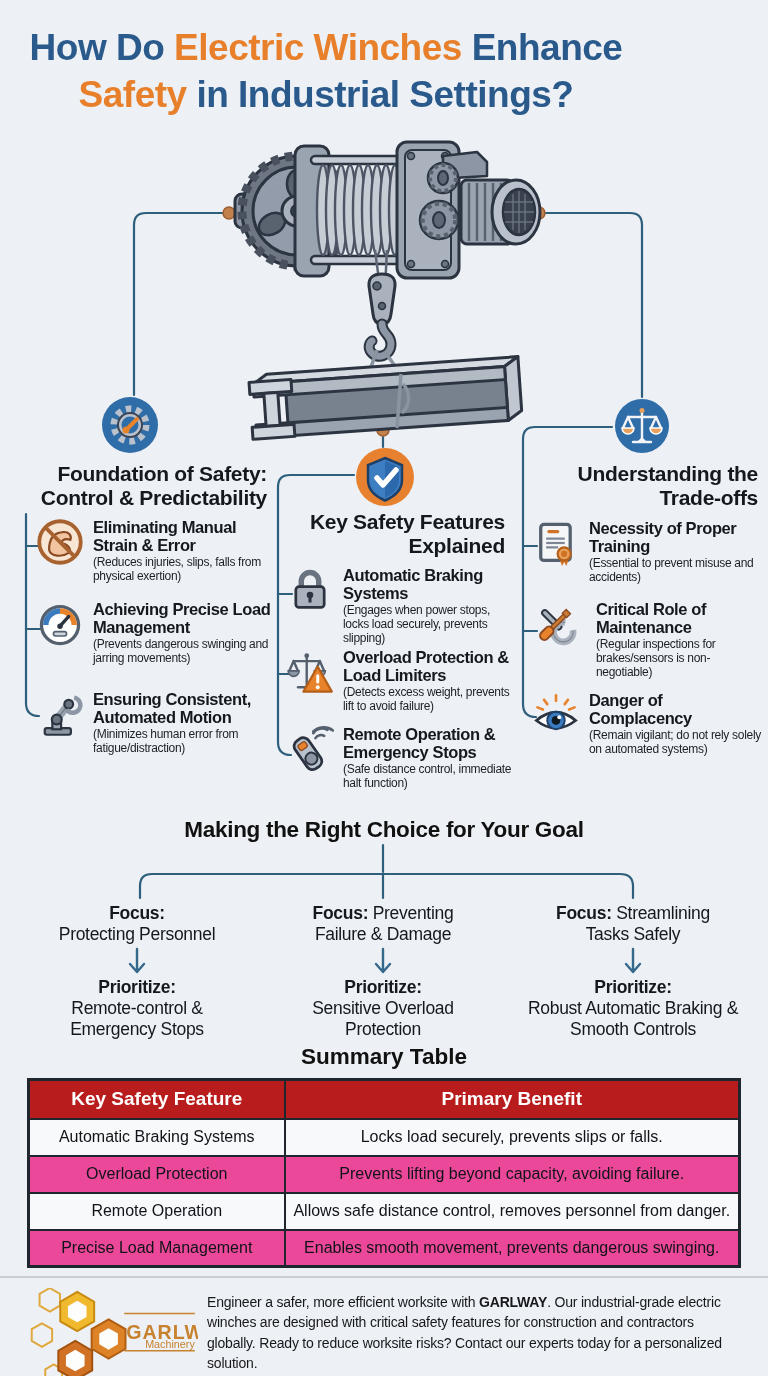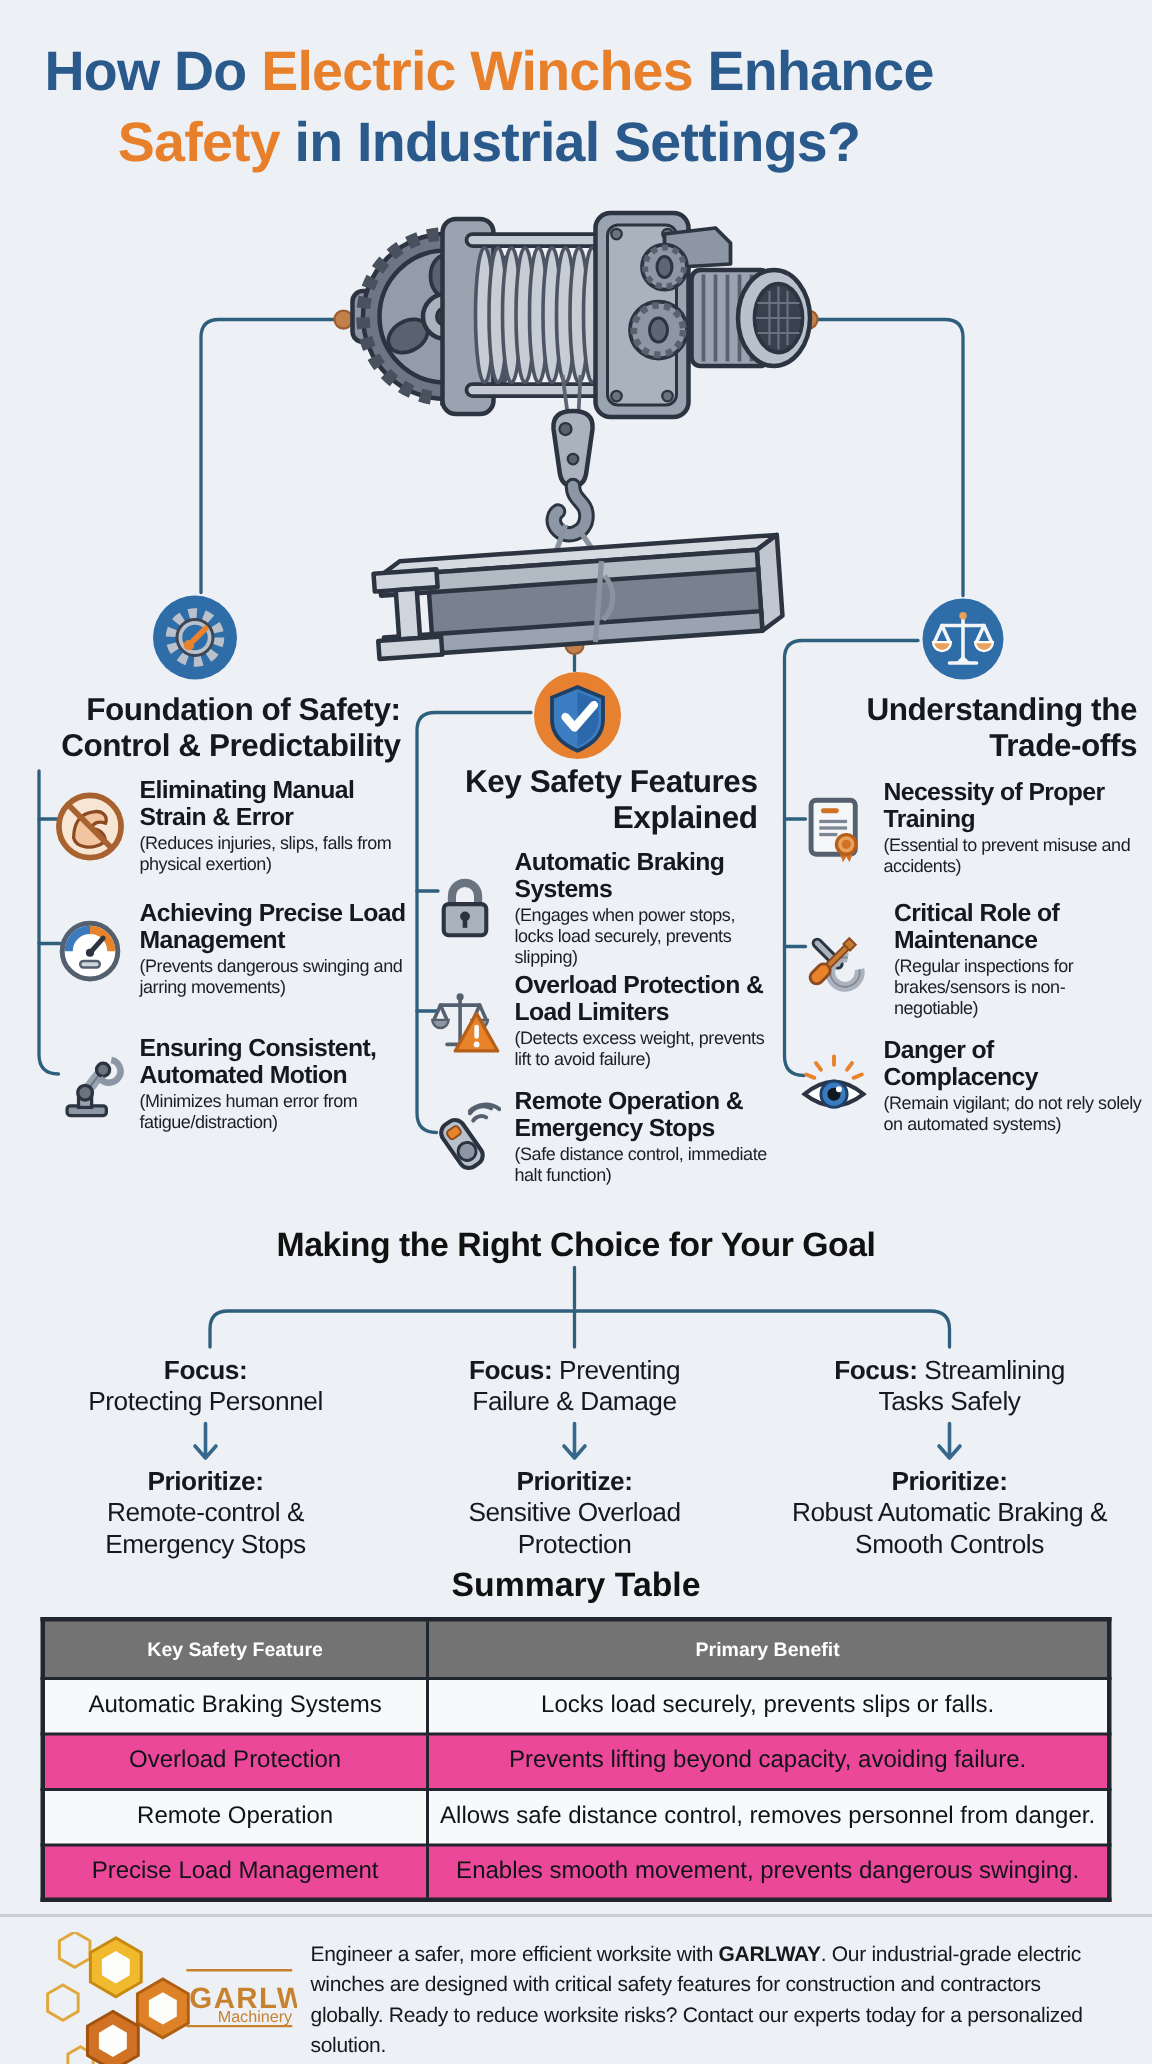--- a/index.html
+++ b/index.html
@@ -12,38 +12,38 @@
 
   
   #title { left:0; top:24px; width:652px; text-align:center;
            font-size:37px; font-weight:bold; line-height:1.28; letter-spacing:-0.5px; }
   .t-blue { color:#2a5a8c; } .t-orange { color:#e8802b; }
 
   
   .col-head { text-align:right; font-size:21px; font-weight:bold; color:#15181d; line-height:1.14; letter-spacing:-0.3px; }
 
   
-  .item { display:flex; gap:9px; align-items:center; }
+  .item { display:flex; gap:9px; align-items:flex-start; }
   .item .ic { flex:0 0 48px; height:48px; }
   .item .tx { padding-top:0px; }
   .item .ti { font-size:16.5px; font-weight:bold; color:#15181d; line-height:1.1; letter-spacing:-0.4px; }
   .item .de { font-size:12px; color:#1c2026; line-height:1.14; letter-spacing:-0.3px; margin-top:2px; }
 
   
   .badge { border-radius:50%; }
 
   
   #choice-head { left:0; top:817px; width:768px; text-align:center; font-size:22.5px; font-weight:bold; color:#111; letter-spacing:-0.3px; }
   .focus, .prio { text-align:center; font-size:17.5px; line-height:1.2; color:#15181d; letter-spacing:-0.3px; }
   .focus b, .prio b { font-weight:bold; }
 
   
   #summary-head { left:0; top:1044px; width:768px; text-align:center; font-size:22.5px; font-weight:bold; color:#111; }
   #summary-table { left:27px; top:1078px; width:714px; border-collapse:collapse; }
-  #summary-table th { background:#737373; color:#fff; font-size:13px; font-weight:bold; height:39px; }
+  #summary-table th { background:#b91c1c; color:#fff; font-size:19px; font-weight:bold; height:39px; }
   #summary-table td { font-size:16px; color:#101318; text-align:center; height:37px; padding:1px 6px; }
   #summary-table th, #summary-table td { border:2px solid #20262e; }
   #summary-table { border:3px solid #20262e; }
   tr.odd  td { background:#f7f9fb; }
   tr.even td { background:#ec4899; }
 
   
   #footer-text { left:207px; top:1292px; width:536px; font-size:14px; line-height:1.45; color:#16181c; letter-spacing:-0.2px; }
   #footer-text b { font-weight:bold; }
   .site-link { color:#1b5e92; font-weight:bold; }

